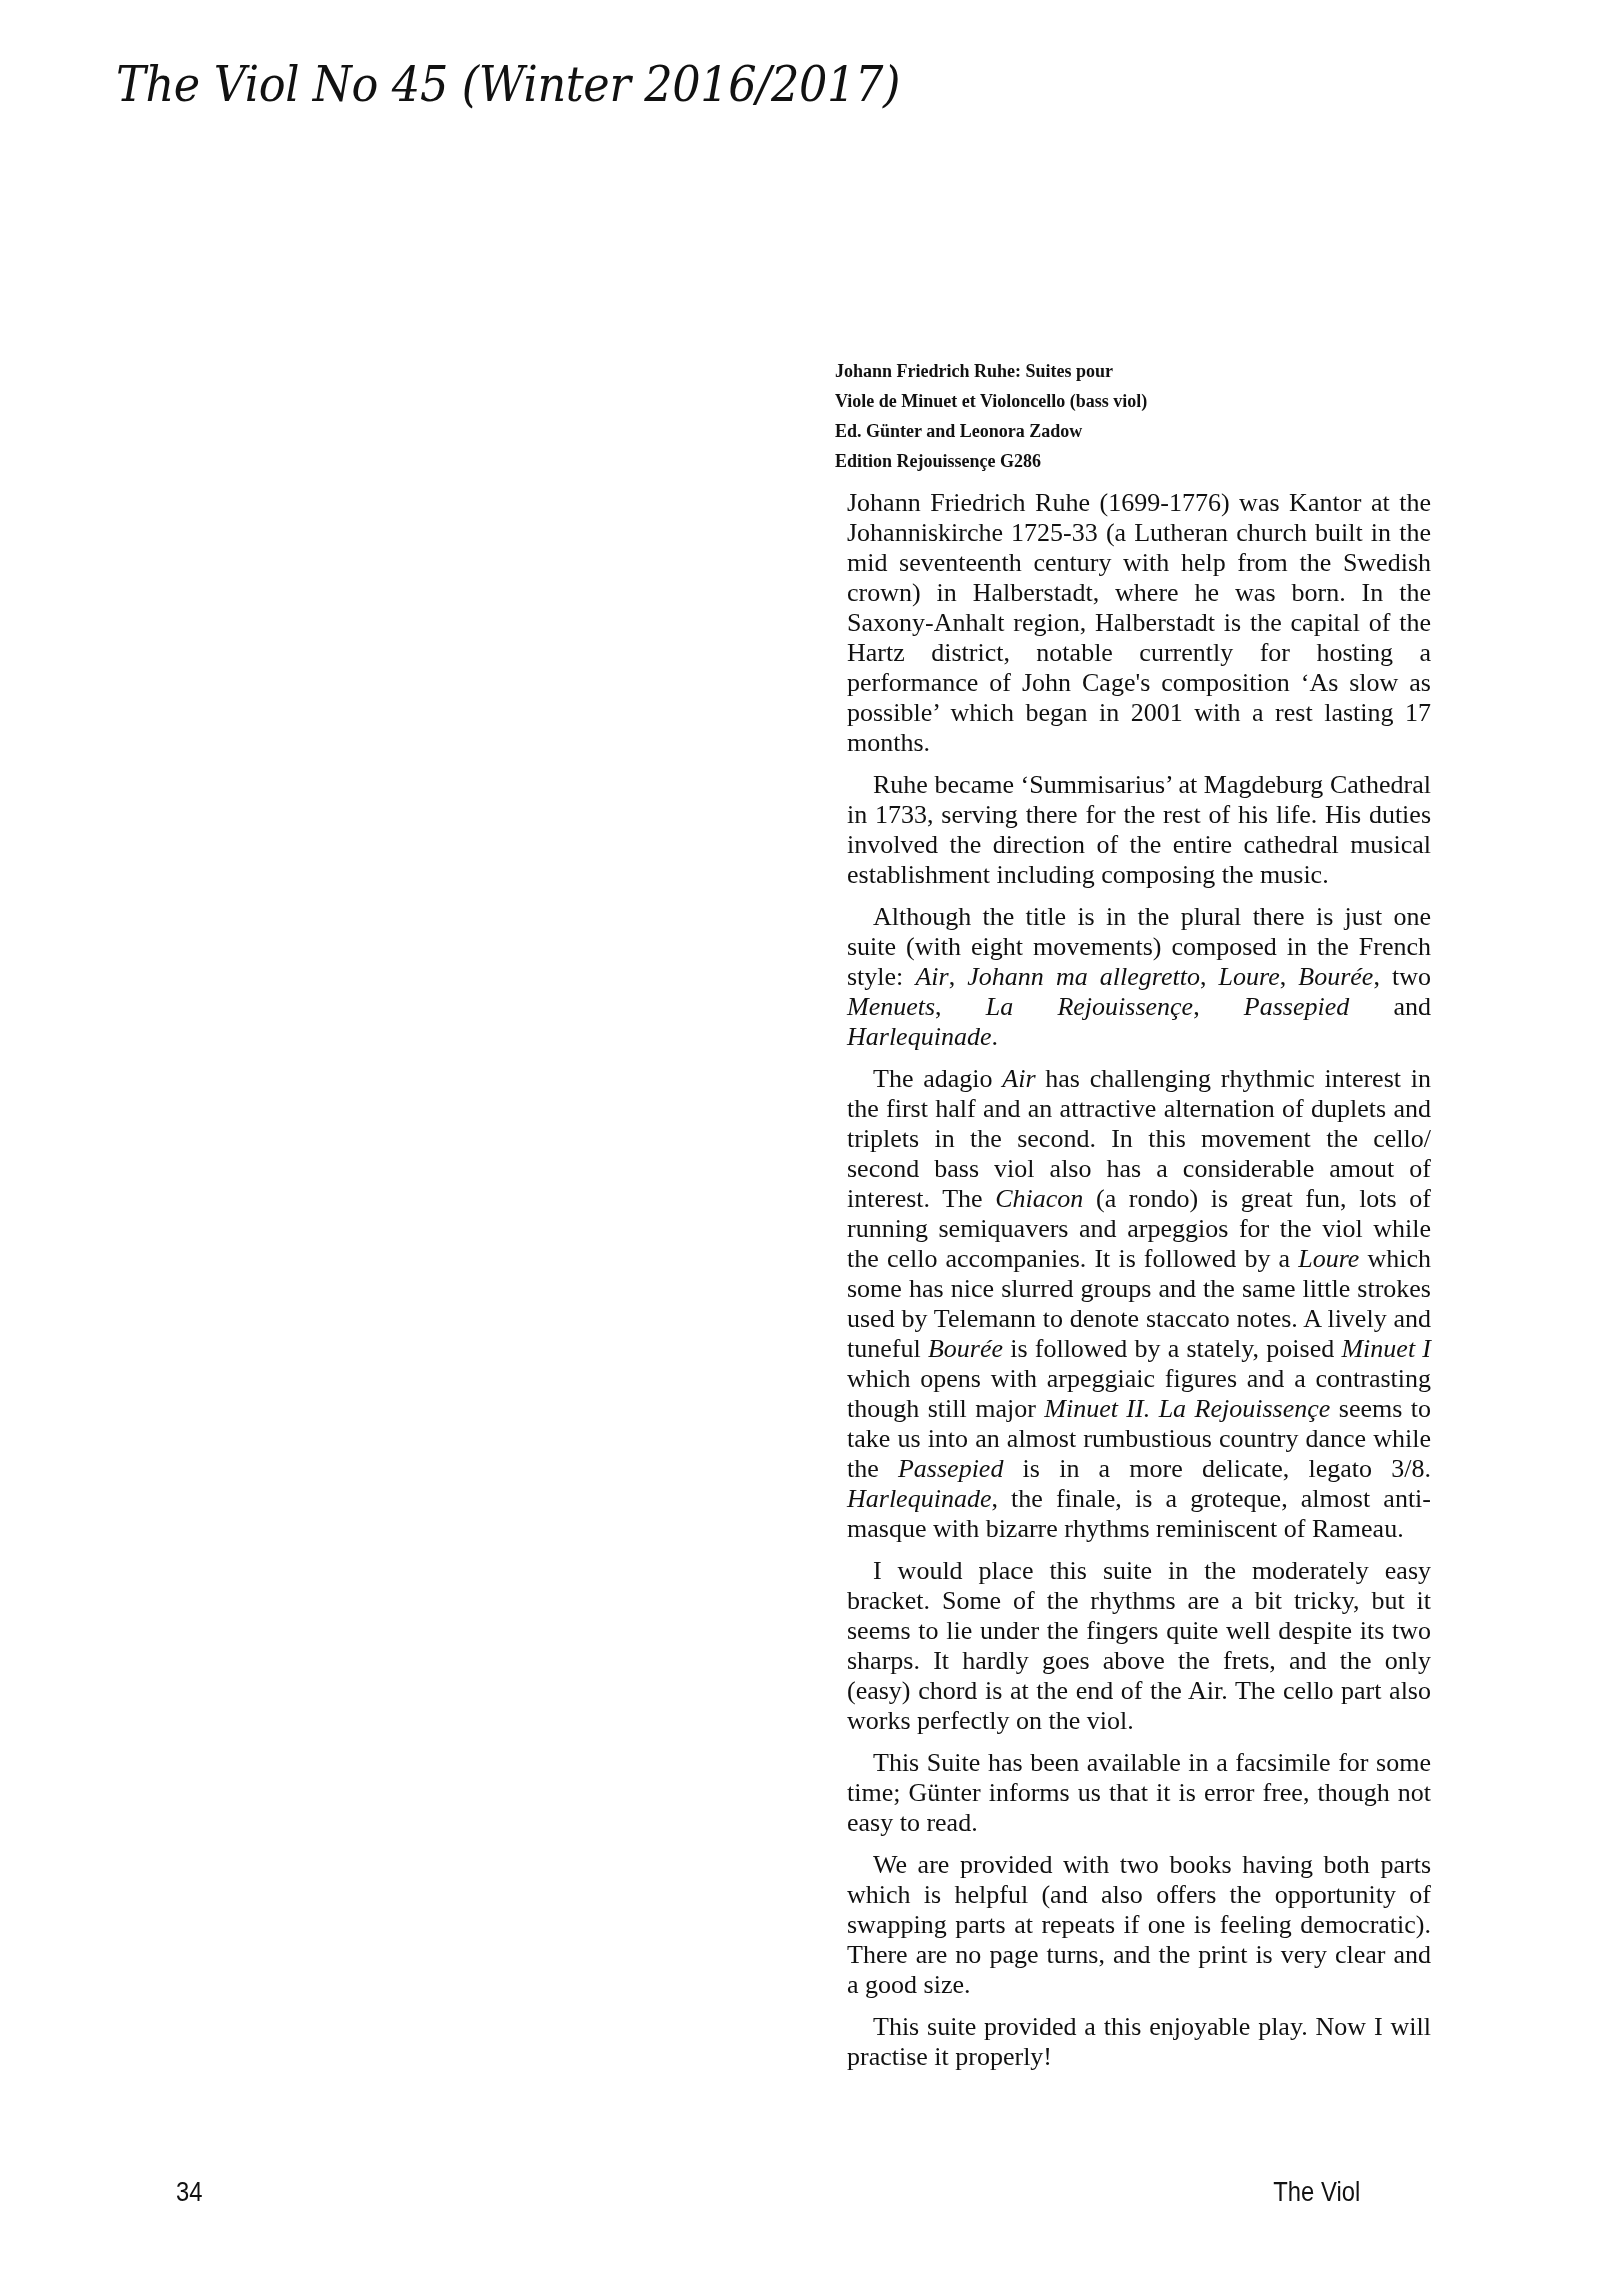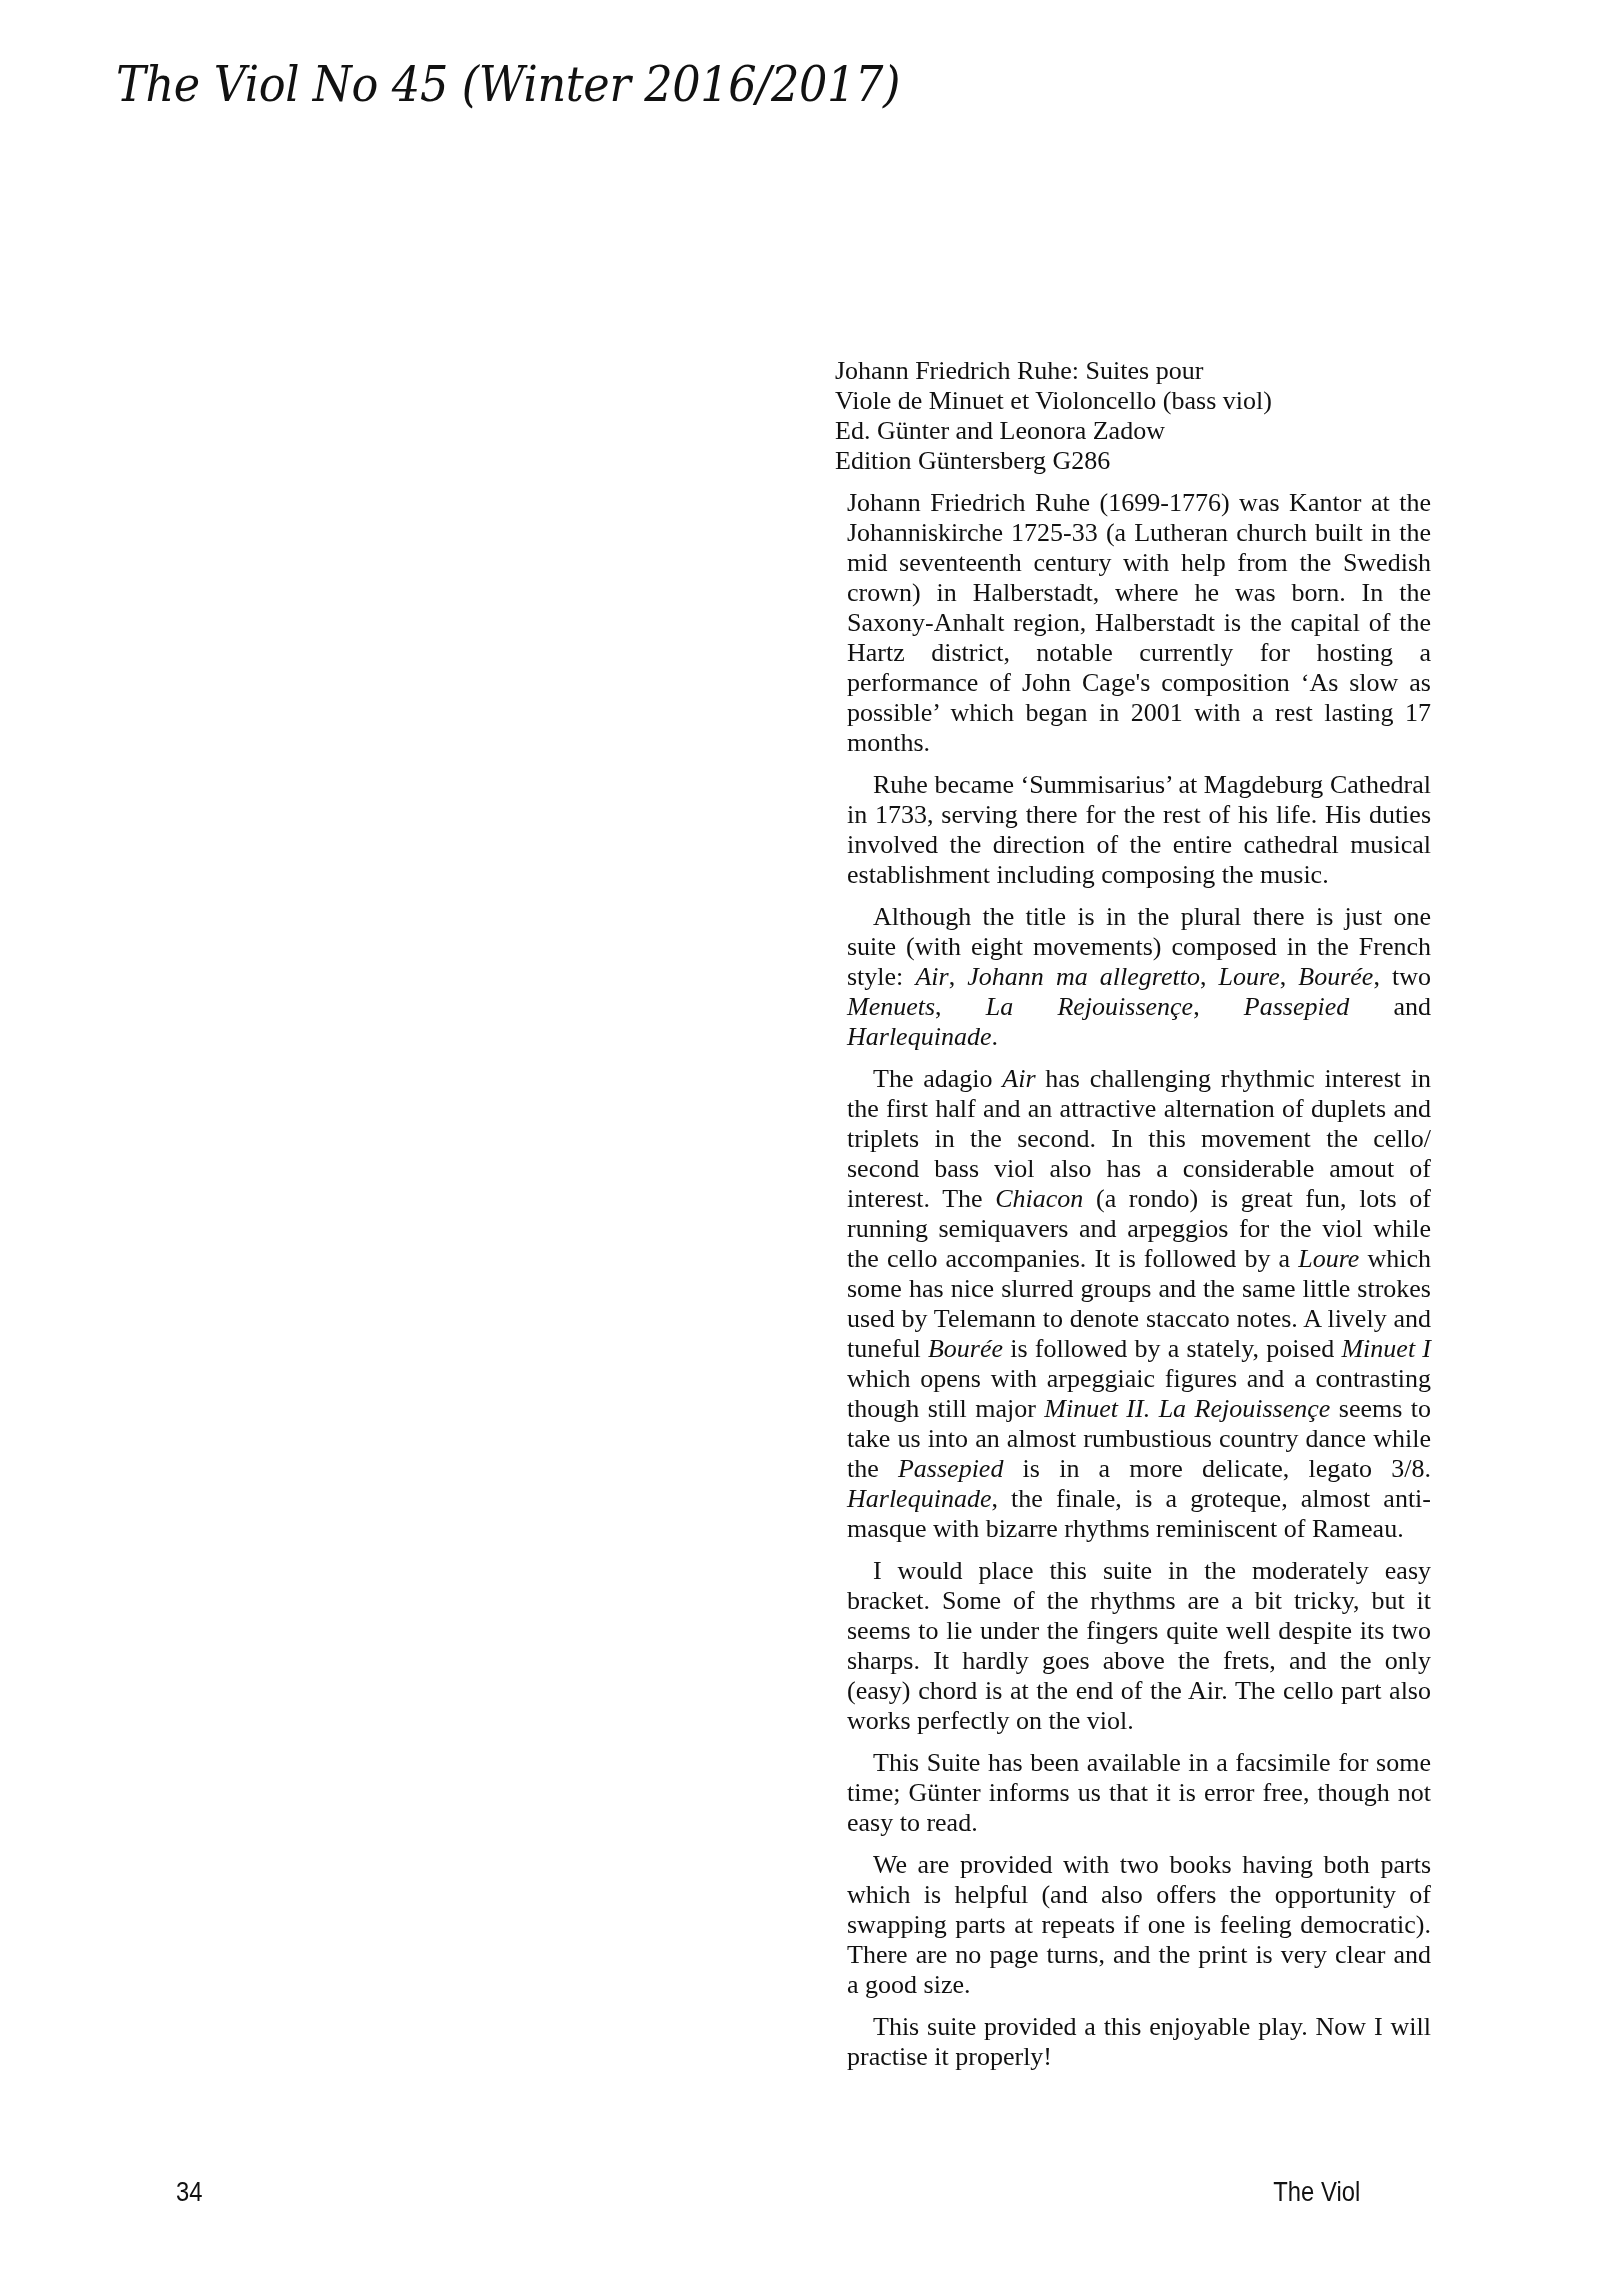--- a/index.html
+++ b/index.html
@@ -29,22 +29,22 @@
     }
     .article {
       position: absolute;
       left: 835px;
       top: 356px;
       width: 608px;
       font-family: "Liberation Serif", "DejaVu Serif", serif;
       color: #111;
     }
     .article-head {
-      font-weight: normal;
-      font-size: 26px;
+      font-weight: bold;
+      font-size: 18px;
       line-height: 30px;
       margin: 0 0 10.7px 0;
     }
     .article-head div {
       white-space: nowrap;
     }
     .article-body p {
       margin: 12px;
       font-size: 26px;
       line-height: 30px;
@@ -83,21 +83,21 @@
 </head>
 <body>
 
 <div class="running-header">The Viol No 45 (Winter 2016/2017)</div>
 
 <div class="article">
   <div class="article-head">
     <div>Johann Friedrich Ruhe: Suites pour</div>
     <div>Viole de Minuet et Violoncello (bass viol)</div>
     <div>Ed. Günter and Leonora Zadow</div>
-    <div>Edition Güntersberg G286</div>
+    <div>Edition Rejouissençe G286</div>
   </div>
 
   <div class="article-body">
     <p class="first">Johann Friedrich Ruhe (1699-1776) was Kantor at the Johanniskirche 1725-33 (a Lutheran church built in the mid seventeenth century with help from the Swedish crown) in Halberstadt, where he was born. In the Saxony-Anhalt region, Halberstadt is the capital of the Hartz district, notable currently for hosting a performance of John Cage's composition ‘As slow as possible’ which began in 2001 with a rest lasting 17 months.</p>
     <p>Ruhe became ‘Summisarius’ at Magdeburg Cathedral in 1733, serving there for the rest of his life. His duties involved the direction of the entire cathedral musical establishment including composing the music.</p>
     <p>Although the title is in the plural there is just one suite (with eight movements) composed in the French style: <em>Air</em>, <em>Johann ma allegretto</em>, <em>Loure</em>, <em>Bourée</em>, two <em>Menuets</em>, <em>La Rejouissençe</em>, <em>Passepied</em> and <em>Harlequinade</em>.</p>
     <p>The adagio <em>Air</em> has challenging rhythmic interest in the first half and an attractive alternation of duplets and triplets in the second. In this movement the cello/ second bass viol also has a considerable amout of interest. The <em>Chiacon</em> (a rondo) is great fun, lots of running semiquavers and arpeggios for the viol while the cello accompanies. It is followed by a <em>Loure</em> which some has nice slurred groups and the same little strokes used by Telemann to denote staccato notes. A lively and tuneful <em>Bourée</em> is followed by a stately, poised <em>Minuet I</em> which opens with arpeggiaic figures and a contrasting though still major <em>Minuet II. La Rejouissençe</em> seems to take us into an almost rumbustious country dance while the <em>Passepied</em> is in a more delicate, legato 3/8. <em>Harlequinade</em>, the finale, is a groteque, almost anti-masque with bizarre rhythms reminiscent of Rameau.</p>
     <p>I would place this suite in the moderately easy bracket. Some of the rhythms are a bit tricky, but it seems to lie under the fingers quite well despite its two sharps. It hardly goes above the frets, and the only (easy) chord is at the end of the Air. The cello part also works perfectly on the viol.</p>
     <p>This Suite has been available in a facsimile for some time; Günter informs us that it is error free, though not easy to read.</p>
     <p>We are provided with two books having both parts which is helpful (and also offers the opportunity of swapping parts at repeats if one is feeling democratic). There are no page turns, and the print is very clear and a good size.</p>

